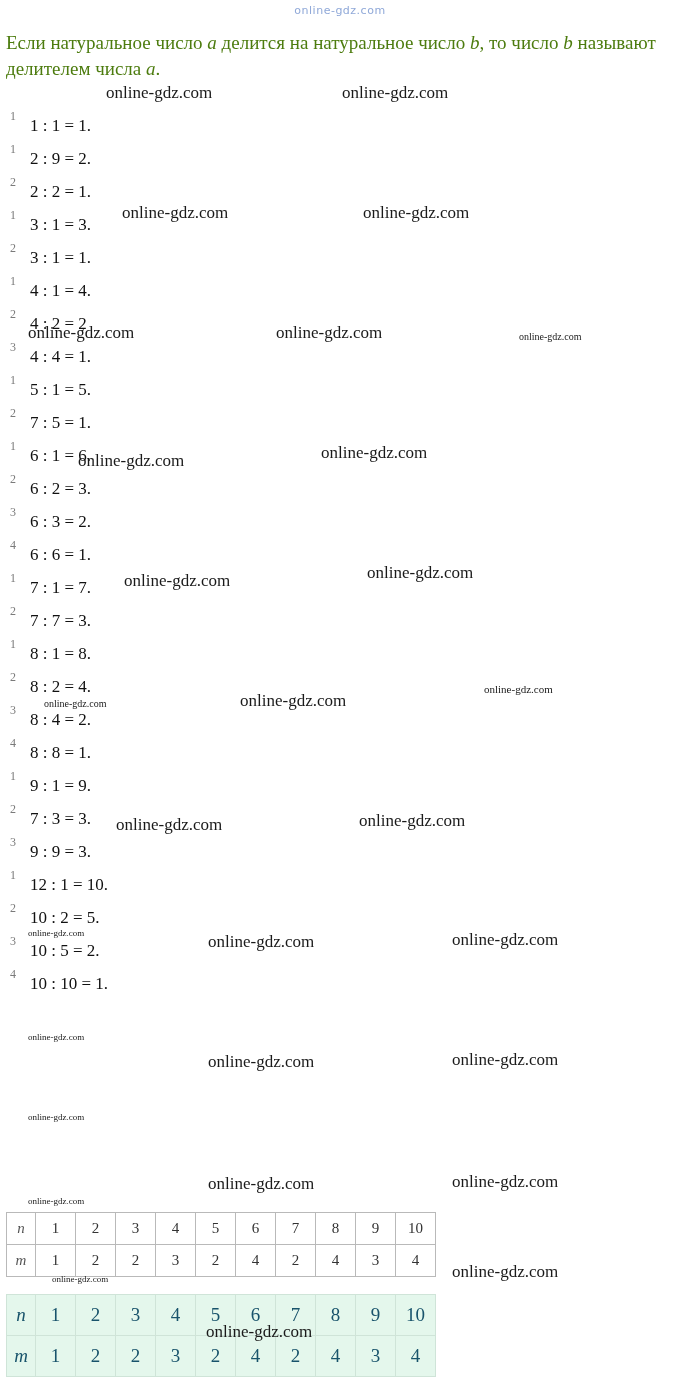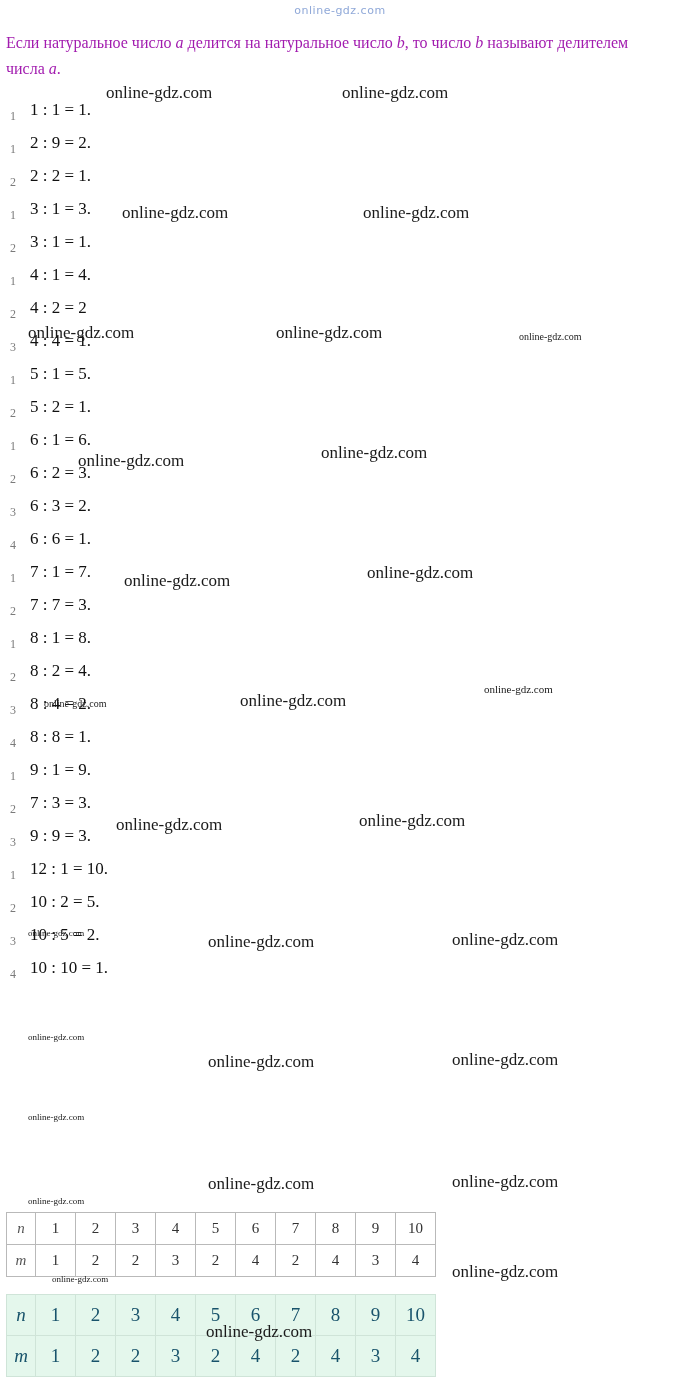--- a/index.html
+++ b/index.html
@@ -31,23 +31,23 @@
     font-size: 11px;
     color: #8fa8d8;
     letter-spacing: 0.5px;
   }
   
   .intro {
     position: absolute;
     top: 30px;
     left: 6px;
     width: 665px;
-    font-size: 16px;
+    font-size: 19px;
     line-height: 26px;
-    color: #a21caf;
+    color: #4d7c0f;
   }
   .intro i {
     font-style: italic;
   }
   
   .lines {
     position: absolute;
     top: 100px;
     left: 0;
     width: 680px;
@@ -60,21 +60,21 @@
     position: absolute;
     left: 10px;
     top: 9px;
     font-size: 12px;
     color: #7a7a7a;
     font-family: "Liberation Serif", serif;
   }
   .eq {
     position: absolute;
     left: 30px;
-    top: 0;
+    top: 16px;
     font-size: 17px;
     color: #111;
   }
   
   .wm {
     position: absolute;
     font-family: "Liberation Serif", serif;
     color: #1a1a1a;
     white-space: nowrap;
     pointer-events: none;
@@ -177,21 +177,21 @@
       <div class="line">
         <span class="idx">3</span>
         <span class="eq">4 : 4 = 1.</span>
       </div>
       <div class="line">
         <span class="idx">1</span>
         <span class="eq">5 : 1 = 5.</span>
       </div>
       <div class="line">
         <span class="idx">2</span>
-        <span class="eq">5 : 2 = 1.</span>
+        <span class="eq">7 : 5 = 1.</span>
       </div>
       <div class="line">
         <span class="idx">1</span>
         <span class="eq">6 : 1 = 6.</span>
       </div>
       <div class="line">
         <span class="idx">2</span>
         <span class="eq">6 : 2 = 3.</span>
       </div>
       <div class="line">

